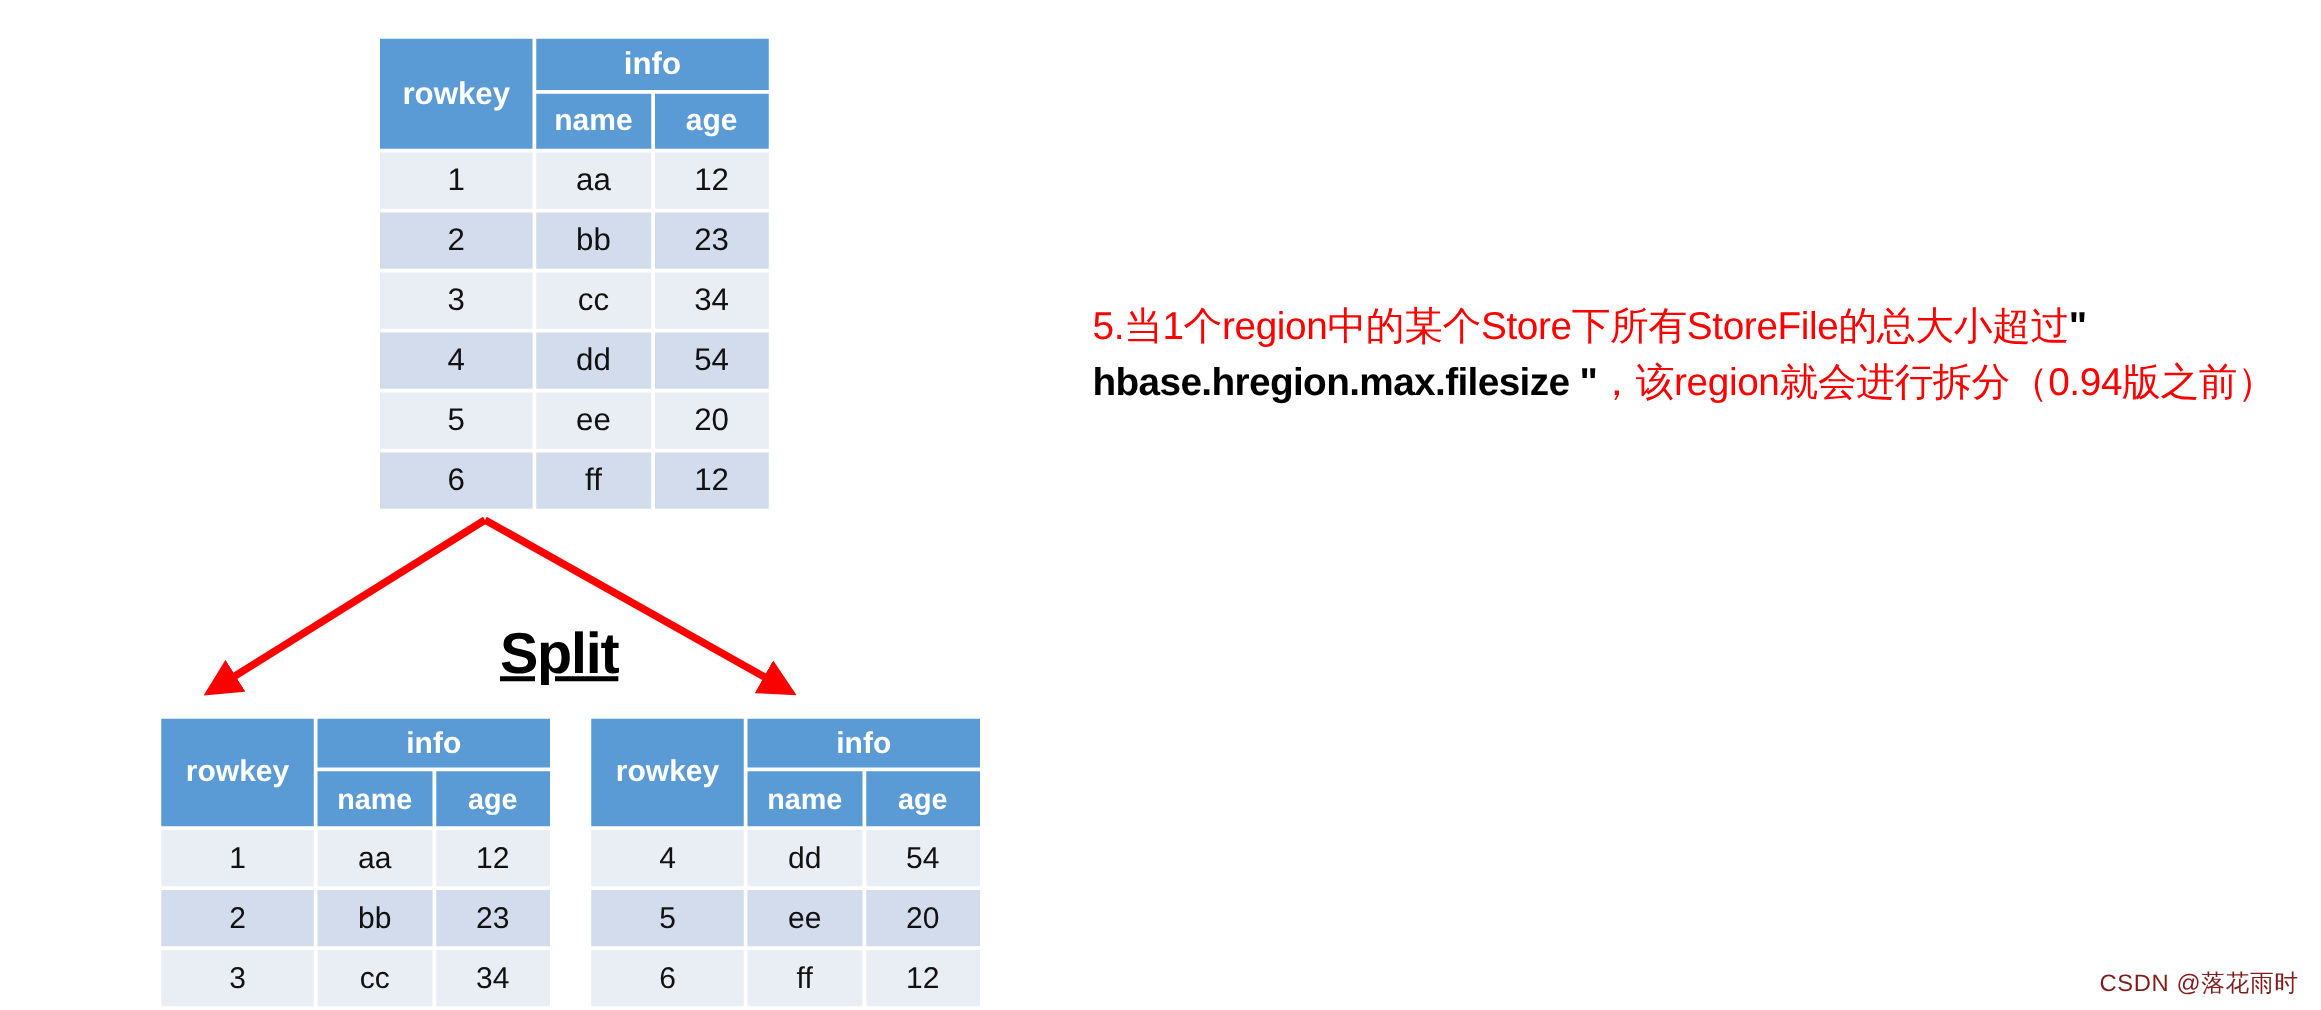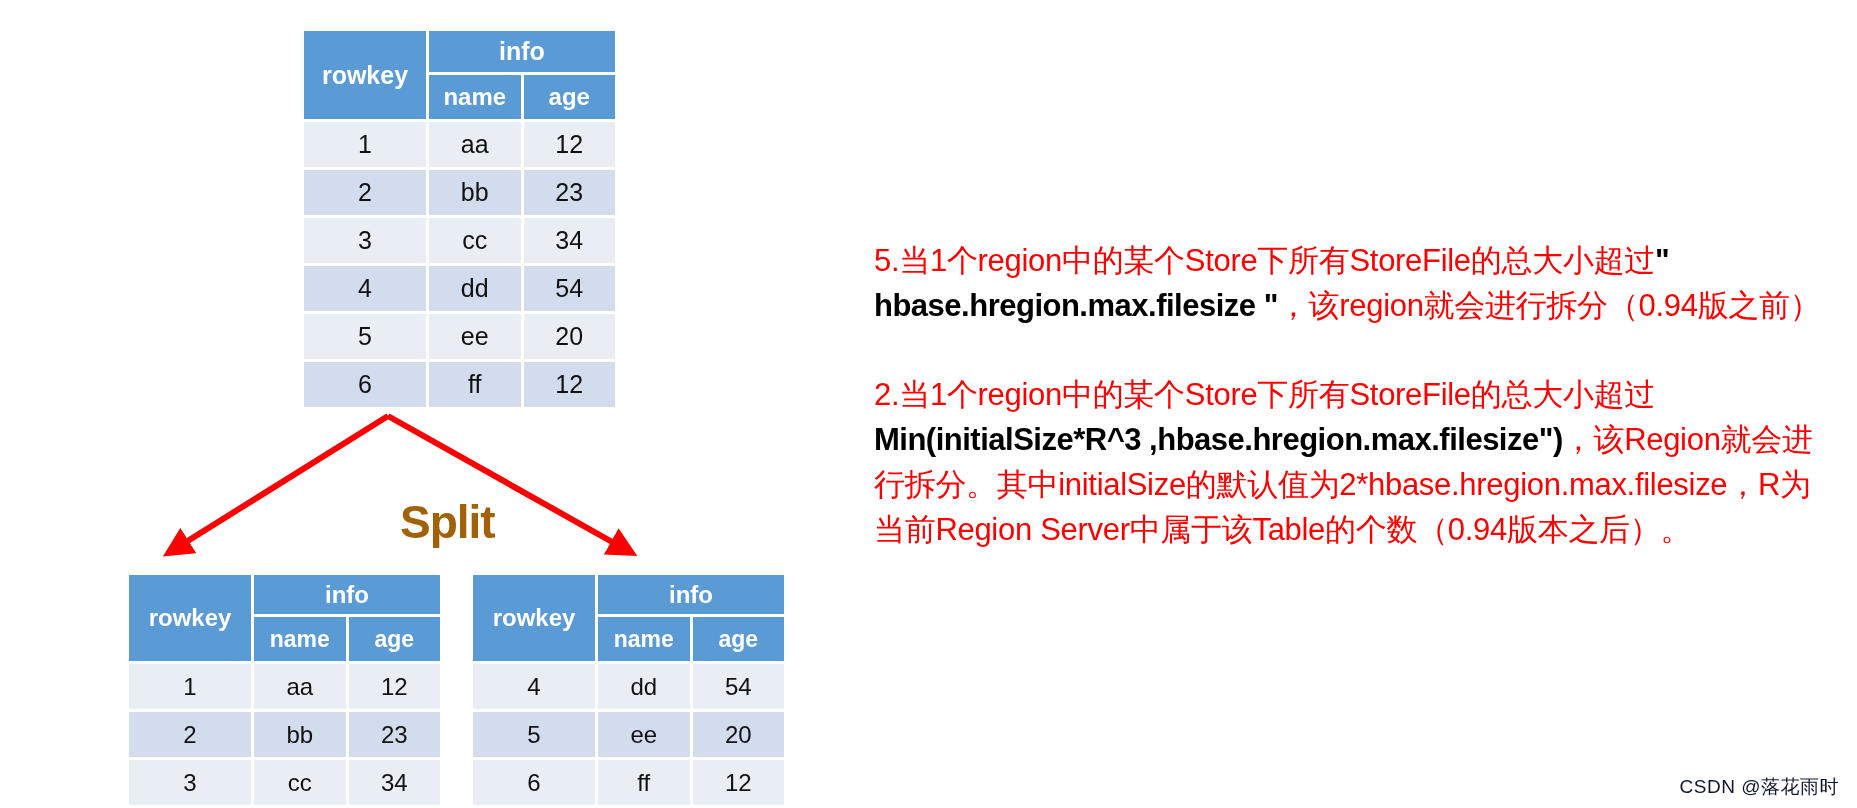--- a/index.html
+++ b/index.html
@@ -71,23 +71,24 @@
     width: 540px;
     height: 180px;
     pointer-events: none;
   }
   #split-label {
     position: absolute;
     left: 400px;
     top: 495px;
     font-size: 46px;
     font-weight: bold;
-    color: #a16207;
+    color: #000000;
     letter-spacing: -1px;
     white-space: nowrap;
+    text-decoration: underline;
   }
 
   
   #notes {
     position: absolute;
     left: 874px;
     top: 238px;
     width: 960px;
   }
   .note-para {
@@ -102,21 +103,21 @@
     font-weight: bold;
     color: #000000;
     letter-spacing: -0.5px;
   }
 
   
   #watermark {
     position: absolute;
     right: 18px;
     bottom: 8px;
-    color: #0f172a;
+    color: #7f1d1d;
     font-size: 19px;
     letter-spacing: 0.5px;
     white-space: nowrap;
   }
 </style>
 </head>
 <body>
 
 <table class="hbase-table" id="table-parent">
   <thead>
@@ -229,16 +230,15 @@
     <tr class="row-light">
       <td class="c-rowkey">6</td>
       <td class="c-name">ff</td>
       <td class="c-age">12</td>
     </tr>
   </tbody>
 </table>
 
 <div id="notes">
   <p class="note-para"><span>5.当1个region中的某个Store下所有StoreFile的总大小超过</span><span class="mono-bold">" hbase.hregion.max.filesize "</span><span>，该region就会进行拆分（0.94版之前）</span></p>
-  <p class="note-para"><span>2.当1个region中的某个Store下所有StoreFile的总大小超过</span><span class="mono-bold">Min(initialSize*R^3 ,hbase.hregion.max.filesize")</span><span>，该Region就会进行拆分。其中initialSize的默认值为2*hbase.hregion.max.filesize，R为当前Region Server中属于该Table的个数（0.94版本之后）。</span></p>
 </div>
 
 <div id="watermark">CSDN @落花雨时</div>
 
 </body></html>

